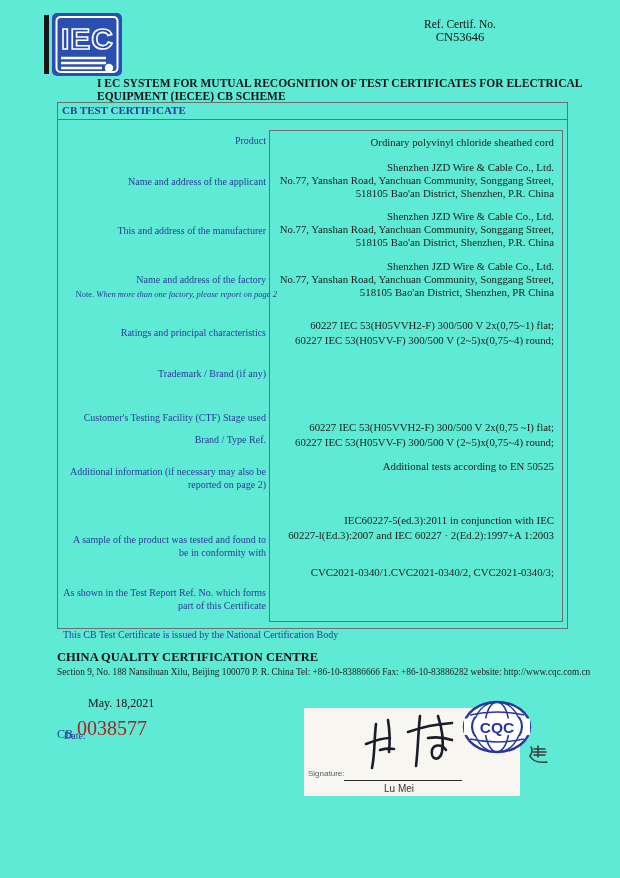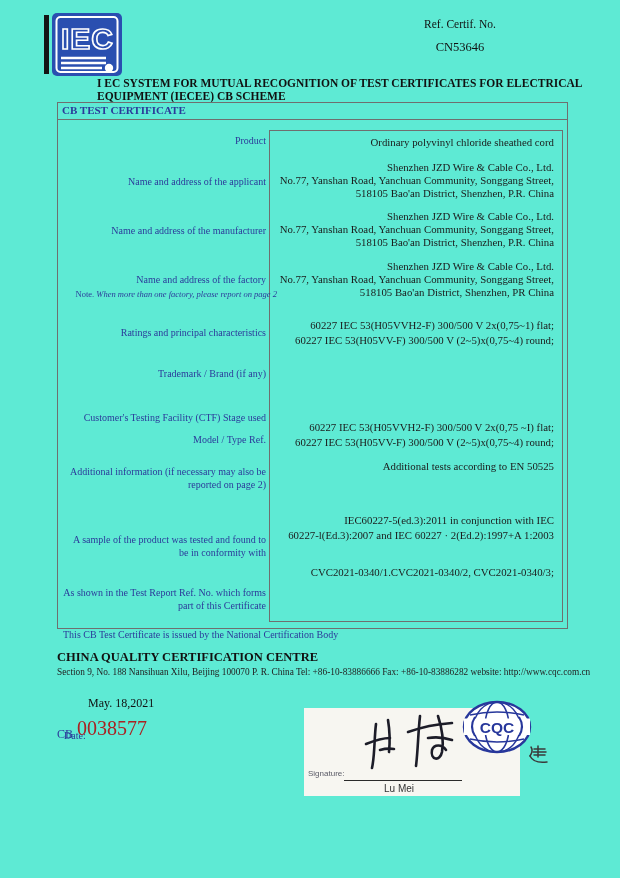--- a/index.html
+++ b/index.html
@@ -6,21 +6,21 @@
   html,body { margin:0; padding:0; background:#fff; }
   .page {
     position:relative; width:620px; height:878px; background:#5eead4;
     font-family:"Liberation Serif", serif; color:#1b1b1b; overflow:hidden;
   }
   .abs { position:absolute; }
 
   
   .ref-block { left:385px; top:18px; width:150px; text-align:center; }
   .ref-label { font-size:11.5px; color:#111; }
-  .ref-no { margin-top:10px; font-size:12.5px; color:#111; }
+  .ref-no { font-size:12.5px; color:#111; }
   .scheme { left:57px; top:77px; width:512px; font-weight:bold; font-size:11.5px; line-height:13px; color:#111;margin-left:40px; }
 
   
   .cert-table { left:57px; top:102px; width:509px; height:525px; border:1px solid #6f6f6f;text-align:right; }
   .cert-title { position:absolute; left:4px; top:1px; font-weight:bold; font-size:11px; color:#2b3a9a; }
   .title-rule { position:absolute; left:0; top:16px; width:509px; border-bottom:1px solid #6f6f6f; }
   .inner-box { position:absolute; left:211px; top:27px; width:292px; height:490px; border:1px solid #6f6f6f; }
   .lbl { position:absolute; left:4px; width:204px; color:#2b3a9a; font-size:10px; line-height:12.5px; }
   .val { position:absolute; left:216px; width:280px; color:#1b1b1b; font-size:10.8px; line-height:14.6px; white-space:pre-line; }
   .lh13 { line-height:13.2px; }
@@ -89,21 +89,21 @@
     <div class="inner-box"></div>
 
     <div class="lbl r0l">Product</div>
     <div class="val r0v">Ordinary polyvinyl chloride sheathed cord</div>
 
     <div class="lbl r1l">Name and address of the applicant</div>
     <div class="val lh13 r1v">Shenzhen JZD Wire &amp; Cable Co., Ltd.
 No.77, Yanshan Road, Yanchuan Community, Songgang Street,
 518105 Bao'an District, Shenzhen, P.R. China</div>
 
-    <div class="lbl r2l">Name and address of the manufacturer</div>
+    <div class="lbl r2l">This and address of the manufacturer</div>
     <div class="val lh13 r2v">Shenzhen JZD Wire &amp; Cable Co., Ltd.
 No.77, Yanshan Road, Yanchuan Community, Songgang Street,
 518105 Bao'an District, Shenzhen, P.R. China</div>
 
     <div class="lbl r3l">Name and address of the factory</div>
     <div class="note r3n">
       <span>Note.</span>
       <span class="it">When more than one factory, please report on page 2</span>
     </div>
     <div class="val lh13 r3v">Shenzhen JZD Wire &amp; Cable Co., Ltd.
@@ -111,21 +111,21 @@
 518105 Bao'an District, Shenzhen, PR China</div>
 
     <div class="lbl r4l">Ratings and principal characteristics</div>
     <div class="val r4v">60227 IEC 53(H05VVH2-F) 300/500 V 2x(0,75~1) flat;
 60227 IEC 53(H05VV-F) 300/500 V (2~5)x(0,75~4) round;</div>
 
     <div class="lbl r5l">Trademark / Brand (if any)</div>
 
     <div class="lbl r6l">Customer's Testing Facility (CTF) Stage used</div>
 
-    <div class="lbl r7l">Model / Type Ref.</div>
+    <div class="lbl r7l">Brand / Type Ref.</div>
     <div class="val r7v">60227 IEC 53(H05VVH2-F) 300/500 V 2x(0,75 ~I) flat;
 60227 IEC 53(H05VV-F) 300/500 V (2~5)x(0,75~4) round;</div>
 
     <div class="lbl r8l">Additional information (if necessary may also be reported on page 2)</div>
     <div class="val r8v">Additional tests according to EN 50525</div>
 
     <div class="lbl r9l">A sample of the product was tested and found to be in conformity with</div>
     <div class="val r9v">IEC60227-5(ed.3):2011 in conjunction with IEC
 60227-l(Ed.3):2007 and IEC 60227 · 2(Ed.2):1997+A 1:2003</div>
 

